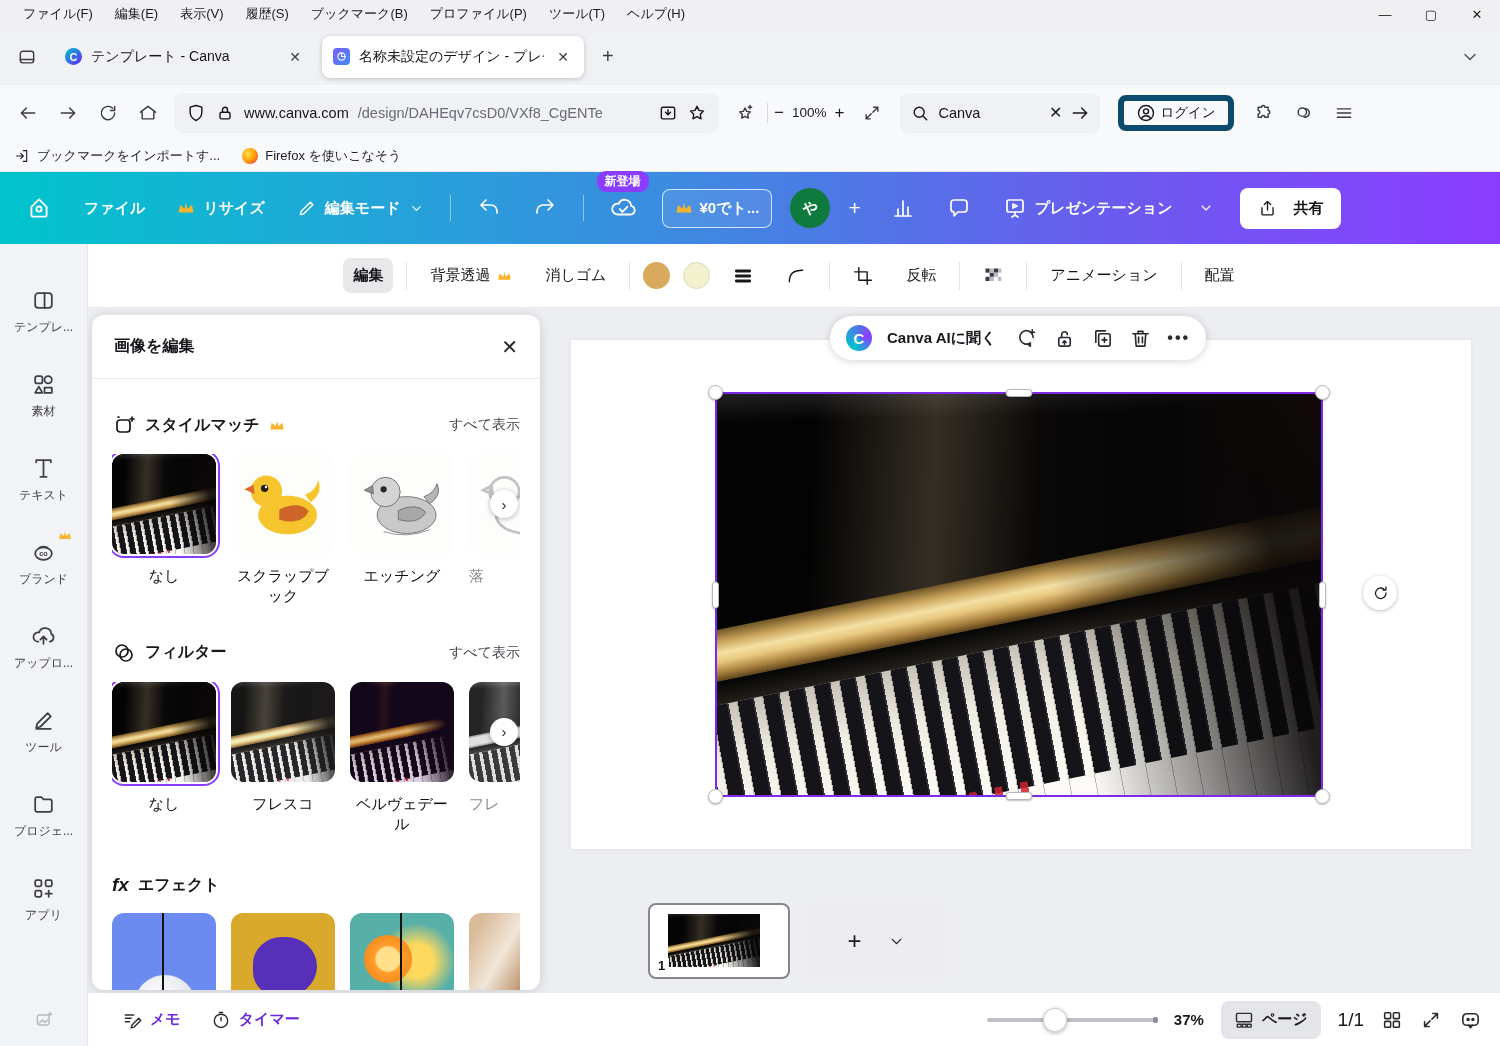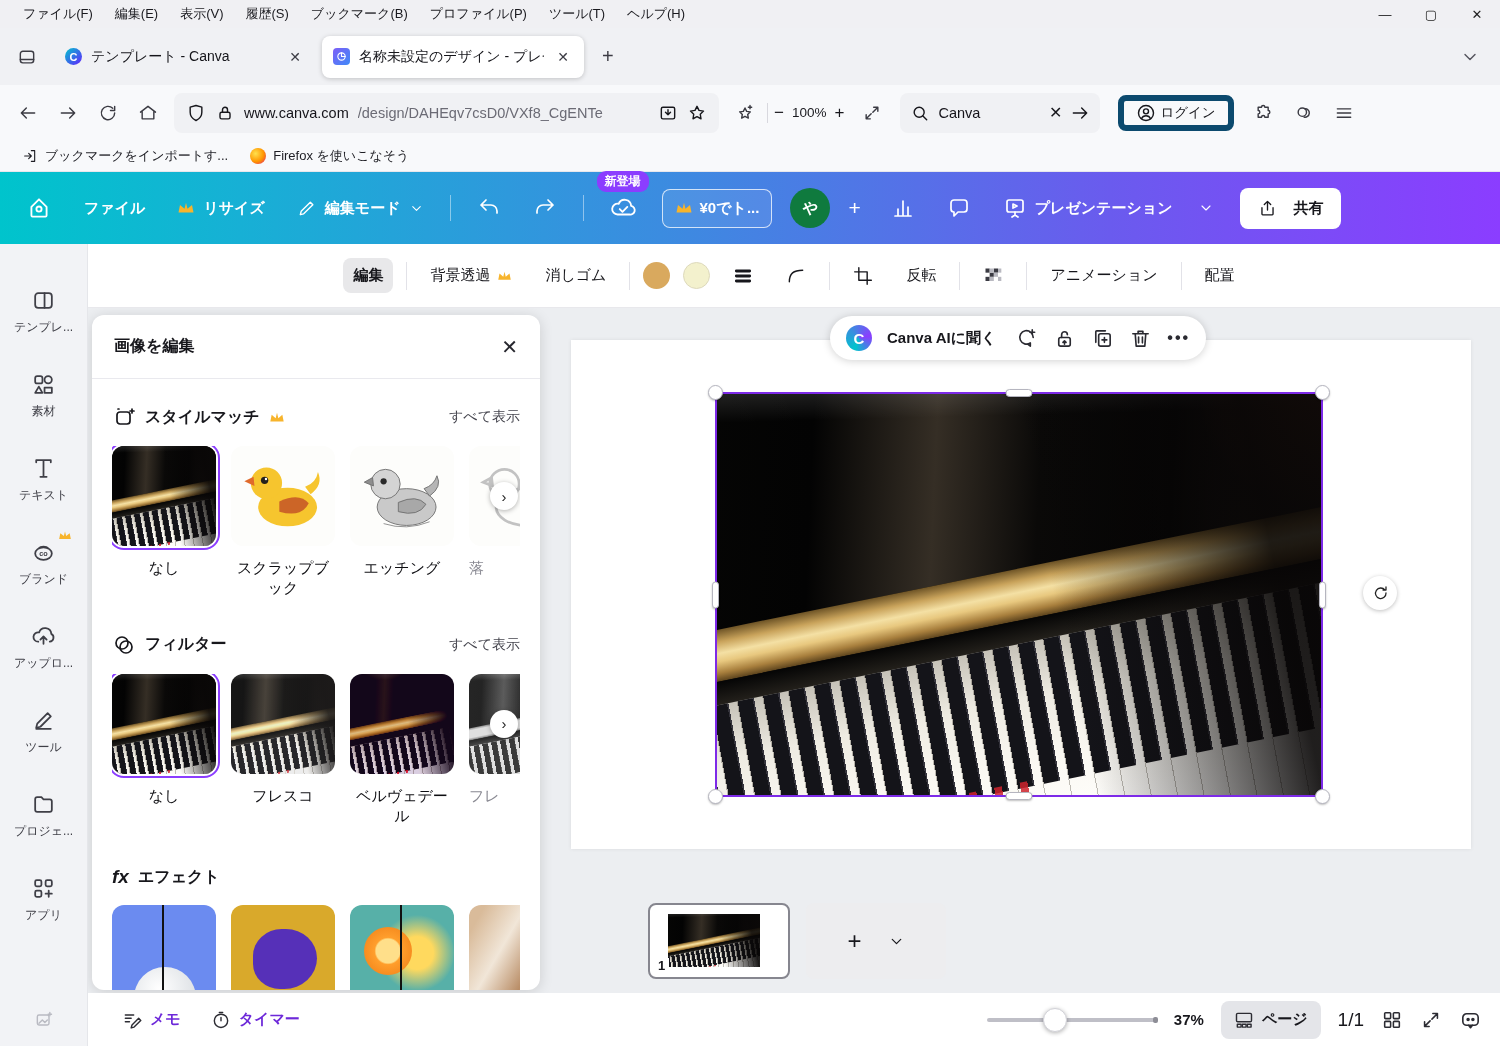--- a/index.html
+++ b/index.html
@@ -29,21 +29,21 @@
   .nav-btn { width:36px; height:36px; display:grid; place-items:center; color:#3a3a42; flex:none; }
   .urlbar { width:545px; height:40px; background:#f0f1f4; border-radius:8px; display:flex; align-items:center; gap:9px; padding:0 12px; margin:0 4px; }
   .url-host { font-size:14.5px; color:#15141a; }
   .url-path { font-size:14.5px; color:#6b6b75; white-space:nowrap; overflow:hidden; flex:1; }
   .zoom-group { display:flex; align-items:center; gap:8px; padding:0 6px; border-left:1px solid #d8d8de; }
   .zoom-level { font-size:13.5px; color:#1a1a1f; }
   .searchbar { width:200px; height:40px; background:#f0f1f4; border-radius:8px; display:flex; align-items:center; gap:8px; padding:0 10px; margin:0 6px; }
   .search-val { font-size:14.5px; color:#15141a; flex:1; }
   .login-btn { height:36px; border:6px solid #0c4a6e; border-radius:8px; display:flex; align-items:center; gap:4px; padding:0 12px; font-size:13.5px; margin:0 8px; }
 
-  .bookmarksbar { height:32px; background:#f8f9fb; display:flex; align-items:center; padding:0 22px; gap:22px; border-bottom:1px solid #e7e7ec; }
+  .bookmarksbar { height:32px; background:#f8f9fb; display:flex; align-items:center; padding:0 14px; gap:22px; border-bottom:1px solid #e7e7ec; }
   .bm-item { display:flex; align-items:center; gap:7px; font-size:13px; color:#1e1e24; }
   .ff-logo { width:16px; height:16px; border-radius:50%; background:radial-gradient(circle at 35% 35%,#ffe14d,#ff9500 55%,#e3226d 95%); }
 
   
   .canva-header { height:72px; background:linear-gradient(90deg,#00c4cc 0%,#17b0d5 16%,#3b8ce0 44%,#6a5bee 74%,#8b3dff 100%); display:flex; align-items:center; color:#fff; padding:0 14px; gap:8px; }
   .ch-btn { display:flex; align-items:center; gap:8px; font-size:15px; font-weight:700; padding:10px 12px; border-radius:8px; white-space:nowrap; }
   .ch-divider { width:1px; height:26px; background:rgba(255,255,255,.45); margin:0 6px; flex:none; }
   .crown { width:18px; height:14px; flex:none; }
   .badge-wrap { position:relative; }
   .new-badge { position:absolute; top:-14px; left:50%; transform:translateX(-50%); background:#8b3dff; color:#fff; font-size:12px; font-weight:700; padding:2px 8px; border-radius:9px; white-space:nowrap; }
@@ -112,21 +112,21 @@
   .ai-label { font-size:15px; font-weight:700; margin-right:4px; white-space:nowrap; }
   .float-tb .ficon { color:#2a2a31; }
   .dots { font-size:16px; letter-spacing:2px; color:#2a2a31; font-weight:bold; }
 
   
   .panel { position:absolute; left:4px; top:7px; width:448px; height:675px; background:#fff; border-radius:12px; box-shadow:0 2px 14px rgba(0,0,0,.14); overflow:hidden; display:flex; flex-direction:column; }
   .panel-header { height:64px; flex:none; display:flex; align-items:center; justify-content:space-between; padding:0 22px; border-bottom:1px solid #e9e9ee; }
   .panel-title { font-size:16px; font-weight:700; }
   .panel-close { font-size:20px; color:#27272e; }
   .panel-body { padding:26px 20px 0; overflow:hidden; flex:1; }
-  .sec-head { display:flex; align-items:center; gap:9px; margin-bottom:17px; }
+  .sec-head { display:flex; align-items:center; gap:9px; margin-bottom:17px;margin-top:8px; }
   .sec-icon { color:#17171c; }
   .sec-label { font-size:16px; font-weight:700; }
   .sec-link { margin-left:auto; font-size:14px; color:#45454e; }
   .thumb-row { display:flex; gap:15px; position:relative; width:100%; overflow:hidden; flex-wrap:nowrap; }
   .thumb { width:104px; flex:none; text-align:center; }
   .art { width:104px; height:100px; border-radius:12px; overflow:hidden; position:relative; background:#fff; }
   .thumb.sel-thumb .art { outline:2px solid #8b3dff; outline-offset:2px; }
   .thumb-label { font-size:15px; margin-top:12px; line-height:1.35; color:#0e0e12; }
   .thumb-label.faded { color:#8a8a93; text-align:left; }
   .art .piano { position:absolute; inset:0; --kw:9px; }

